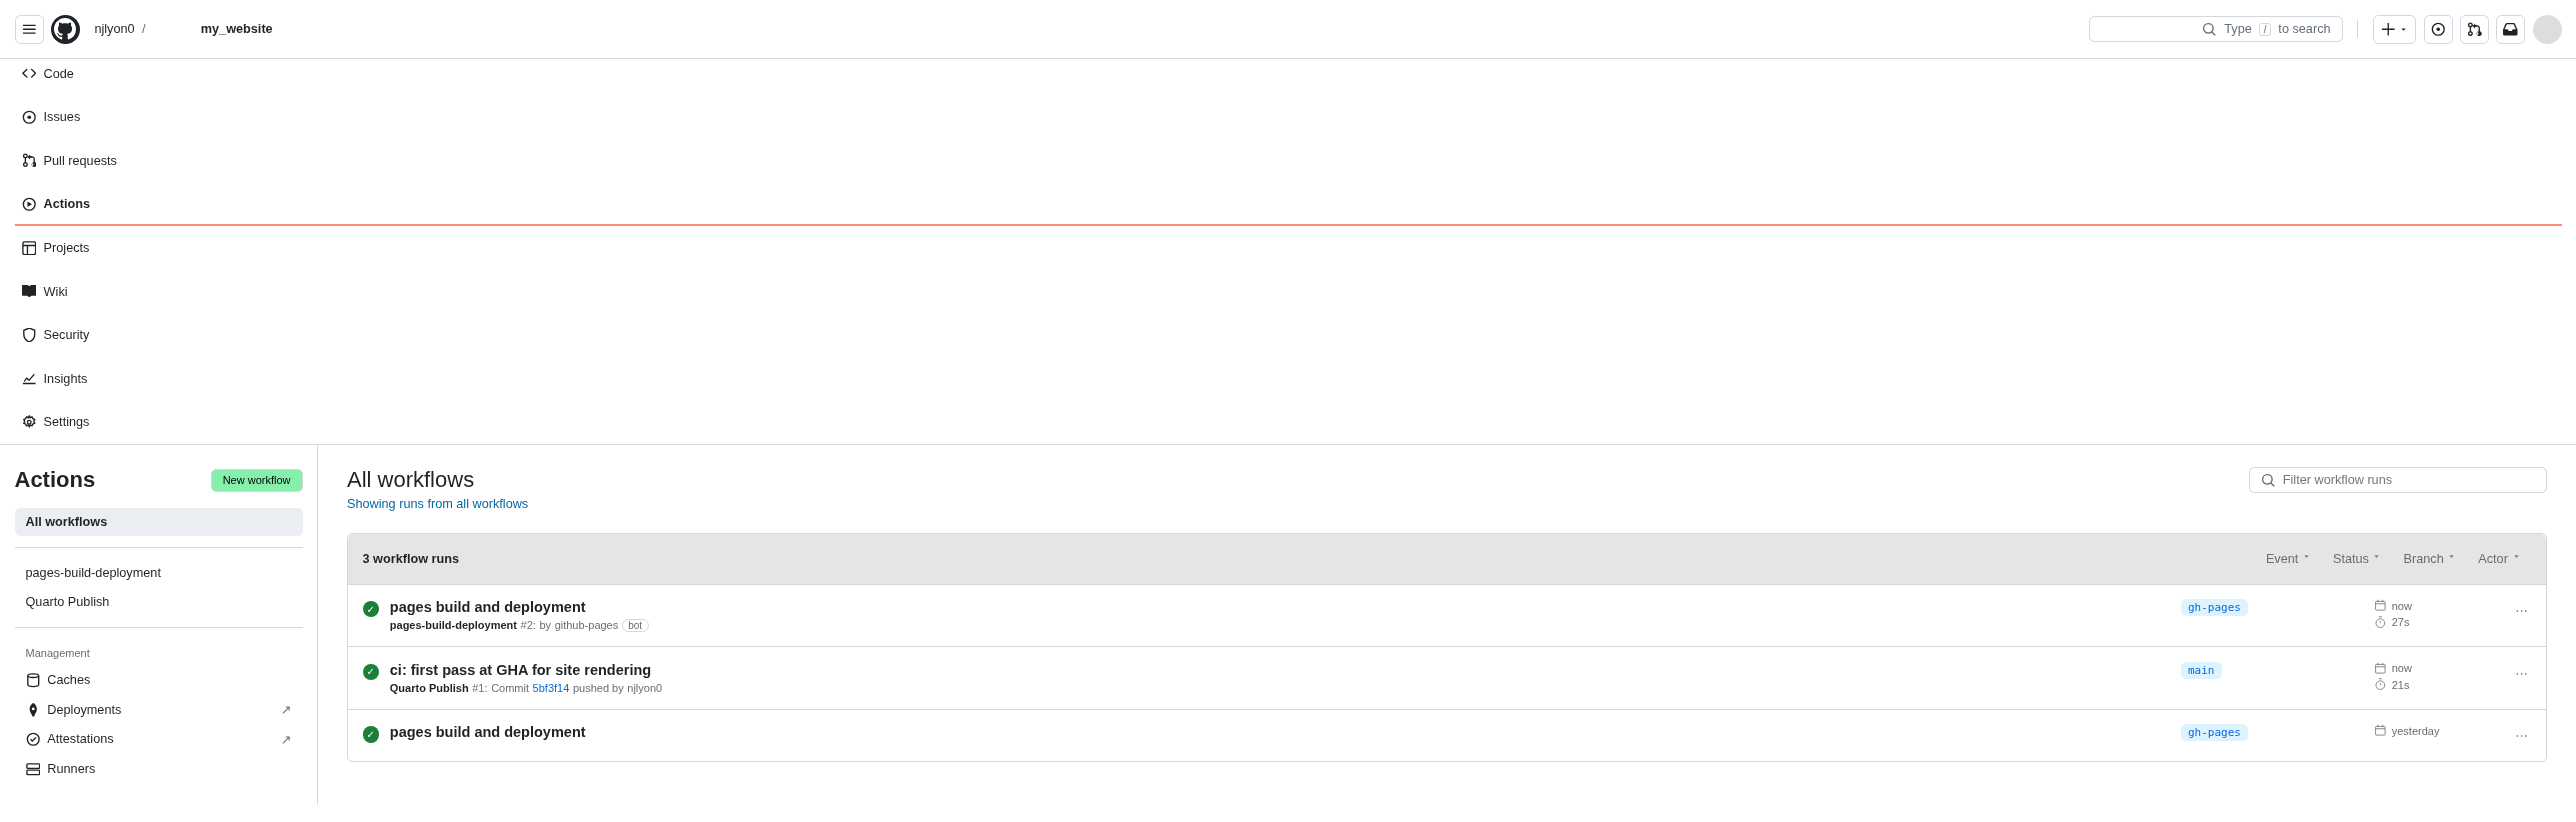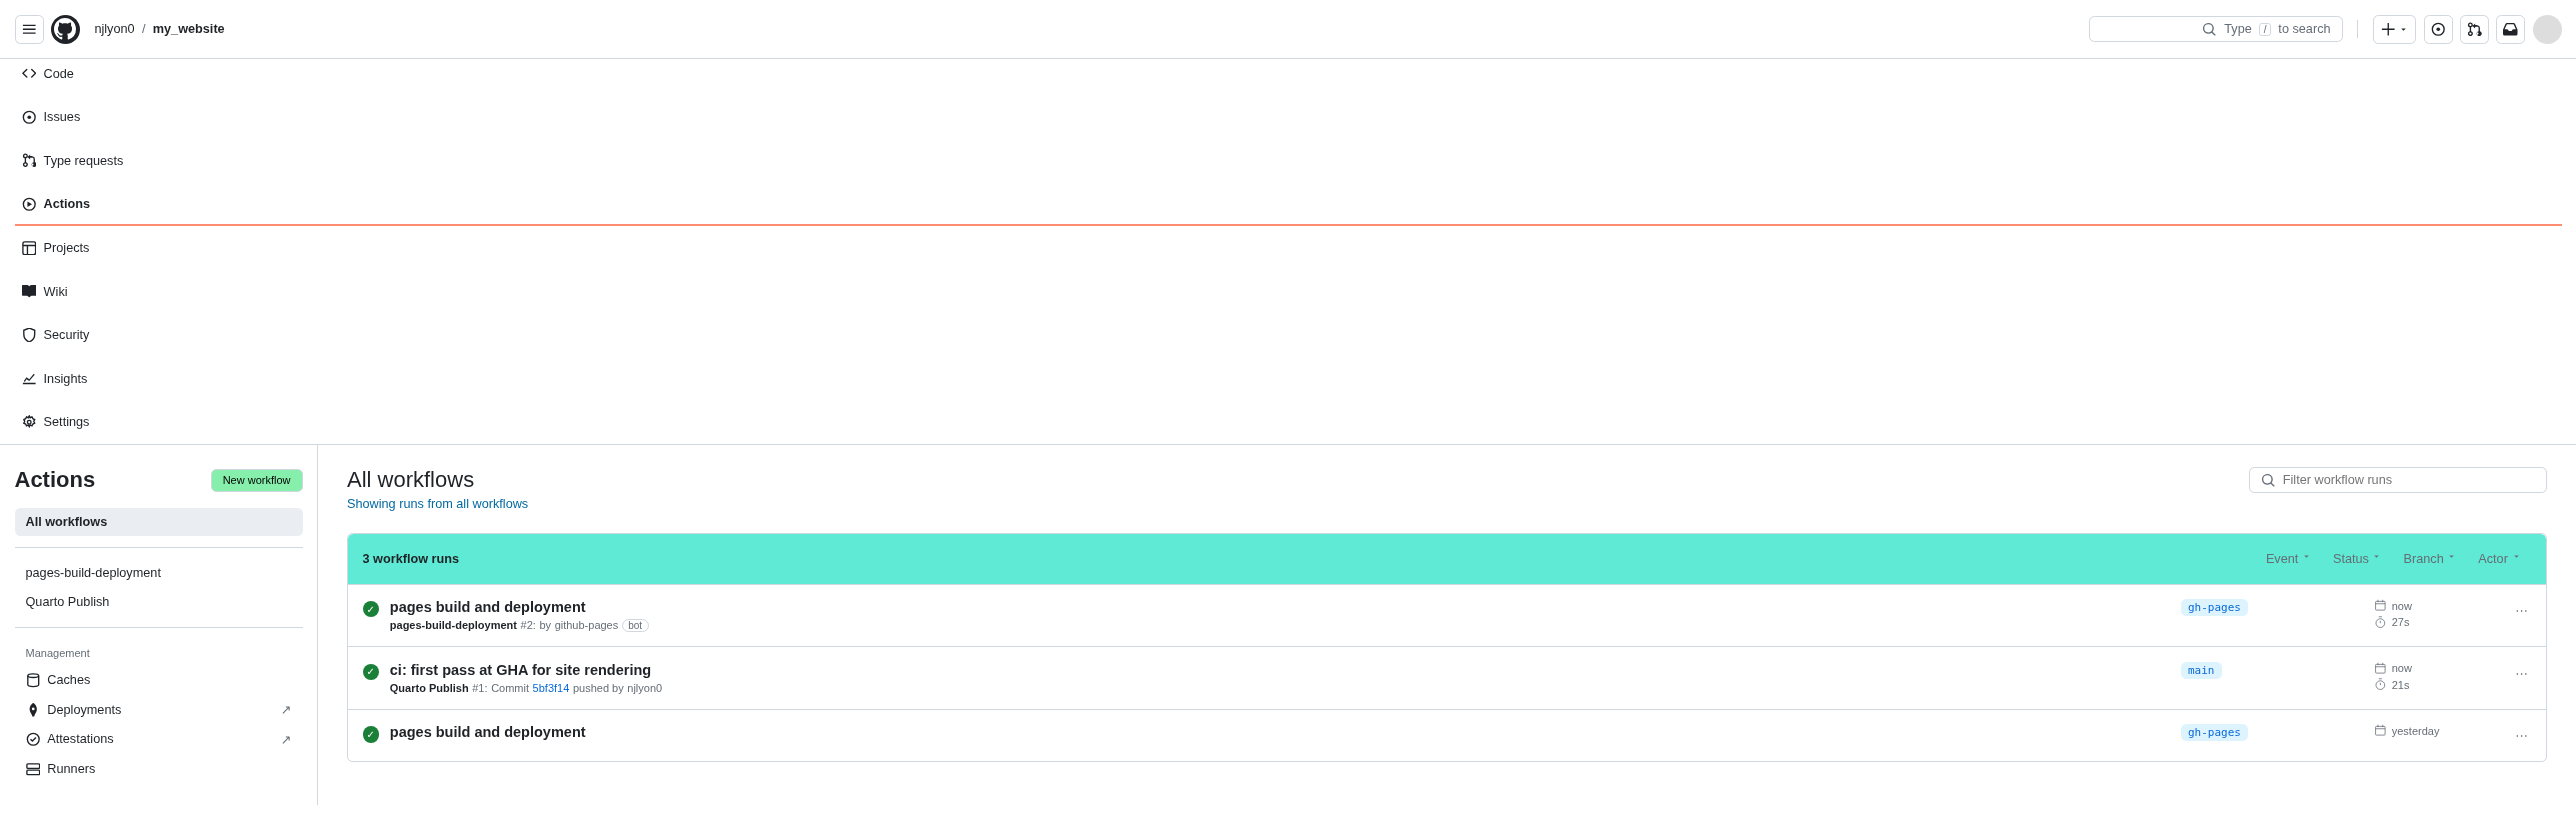--- a/index.html
+++ b/index.html
@@ -5,21 +5,21 @@
     * { margin: 0; padding: 0; box-sizing: border-box; }
     body { font-family: -apple-system, BlinkMacSystemFont, "Segoe UI", Helvetica, Arial, sans-serif; background: #ffffff; color: #1f2328; font-size: 12.7px; }
     
     
     .header { display: flex; align-items: center; padding: 14.5px; border-bottom: 0.9px solid #d0d7de; gap: 7.3px; }
     .menu-btn { width: 29px; height: 29px; border: 0.9px solid #d0d7de; border-radius: 5.4px; display: flex; align-items: center; justify-content: center; cursor: pointer; }
     .logo { width: 29px; height: 29px; background: #1f2328; border-radius: 50%; display: flex; align-items: center; justify-content: center; color: #fff; }
     .breadcrumb { display: flex; align-items: center; gap: 7.3px; margin-left: 7.3px; }
     .breadcrumb a { color: #1f2328; text-decoration: none; }
     .breadcrumb .sep { color: #656d76; }
-    .breadcrumb .repo { font-weight: 600; }
+    .breadcrumb .repo { font-weight: 600; margin-left: 48px; }
     .header-spacer { flex: 1; }
     .search-box { display: flex; align-items: center; border: 0.9px solid #d0d7de; border-radius: 5.4px; padding: 4.5px 11px; gap: 7.3px; width: 254px; color: #656d76; justify-content: flex-end; }
     .search-box .kbd { border: 0.9px solid #d0d7de; border-radius: 2.7px; padding: 0 3.6px; font-size: 10px; }
     .divider-v { width: 0.9px; height: 18px; background: #d0d7de; margin: 0 7.3px; }
     .icon-btn { width: 29px; height: 29px; border: 0.9px solid #d0d7de; border-radius: 5.4px; display: flex; align-items: center; justify-content: center; cursor: pointer; }
     .icon-btn.wide { width: auto; padding: 0 7.3px; gap: 3.6px; }
     .avatar { width: 29px; height: 29px; border-radius: 50%; background: #ddd; }
     
     
     .repo-nav { display: flex; padding: 0 14.5px; border-bottom: 0.9px solid #d0d7de; gap: 7.3px; flex-direction: column; }
@@ -41,21 +41,21 @@
     .side-mgmt .ext { margin-left: auto; color: #656d76; }
     
     .content { flex: 1; padding: 22px 29px; }
     .content-head { display: flex; align-items: flex-start; justify-content: space-between; margin-bottom: 22px; }
     .content-head h1 { font-size: 22px; font-weight: 400; margin-bottom: 3.6px; }
     .content-head .sub { color: #0369a1; font-size: 12.7px; }
     .filter-box { display: flex; align-items: center; border: 0.9px solid #d0d7de; border-radius: 5.4px; padding: 4.5px 11px; gap: 7.3px; width: 298px; }
     .filter-box input { border: none; outline: none; flex: 1; font-size: 12.7px; }
     
     .runs-box { border: 0.9px solid #d0d7de; border-radius: 5.4px; }
-    .runs-head { display: flex; align-items: center; padding: 14.5px; background: #5eead4; border-bottom: 0.9px solid #d0d7de; border-radius: 5.4px 5.4px 0 0; }
+    .runs-head { display: flex; align-items: center; padding: 14.5px; background: #e5e5e5; border-bottom: 0.9px solid #d0d7de; border-radius: 5.4px 5.4px 0 0; }
     .runs-head .count { font-weight: 600; }
     .runs-head .spacer { flex: 1; }
     .filter-dd { display: flex; align-items: flex-start; gap: 3.6px; padding: 3.6px 11px; cursor: pointer; color: #656d76; }
     
     .run-row { display: flex; align-items: flex-start; padding: 14.5px; border-bottom: 0.9px solid #d0d7de; gap: 11px; }
     .run-row:last-child { border-bottom: none; }
     .status-icon { width: 16.3px; height: 16.3px; border-radius: 50%; background: #1a7f37; display: flex; align-items: center; justify-content: center; color: #fff; font-size: 10px; flex-shrink: 0; margin-top: 1.8px; }
     .run-main { flex: 1; min-width: 0; }
     .run-title { font-weight: 600; font-size: 14.5px; color: #1f2328; margin-bottom: 3.6px; }
     .run-sub { font-size: 11px; color: #656d76; display: flex; align-items: center; gap: 3.6px; flex-wrap: wrap; }
@@ -137,21 +137,21 @@
     <svg width="14.5" height="14.5" viewBox="0 0 16 16">
         <circle cx="8" cy="8" r="6.5" fill="none" stroke="currentColor" stroke-width="1.5"></circle>
         <circle cx="8" cy="8" r="2" fill="currentColor"></circle>
       </svg>
     <span>Issues</span>
   </a>
   <a class="nav-item">
     <svg width="14.5" height="14.5" viewBox="0 0 16 16">
         <path fill="currentColor" d="M5 3.25a1.25 1.25 0 11-2.5 0 1.25 1.25 0 012.5 0zm1.5 0a2.75 2.75 0 10-3.5 2.64v4.22a2.75 2.75 0 101.5 0V5.89A2.75 2.75 0 006.5 3.25zM5 12.75a1.25 1.25 0 11-2.5 0 1.25 1.25 0 012.5 0zm6.5-9.5H9V1.75L6 4.5 9 7.25V5.25h2.5c.69 0 1.25.56 1.25 1.25v3.61a2.75 2.75 0 101.5 0V6.5a2.75 2.75 0 00-2.75-2.75zm1.25 9.5a1.25 1.25 0 11-2.5 0 1.25 1.25 0 012.5 0z"></path>
       </svg>
-    <span>Type requests</span>
+    <span>Pull requests</span>
   </a>
   <a class="nav-item active">
     <svg width="14.5" height="14.5" viewBox="0 0 16 16">
         <circle cx="8" cy="8" r="6.5" fill="none" stroke="currentColor" stroke-width="1.5"></circle>
         <path fill="currentColor" d="M6 5l5 3-5 3z"></path>
       </svg>
     <span>Actions</span>
   </a>
   <a class="nav-item">
     <svg width="14.5" height="14.5" viewBox="0 0 16 16">

